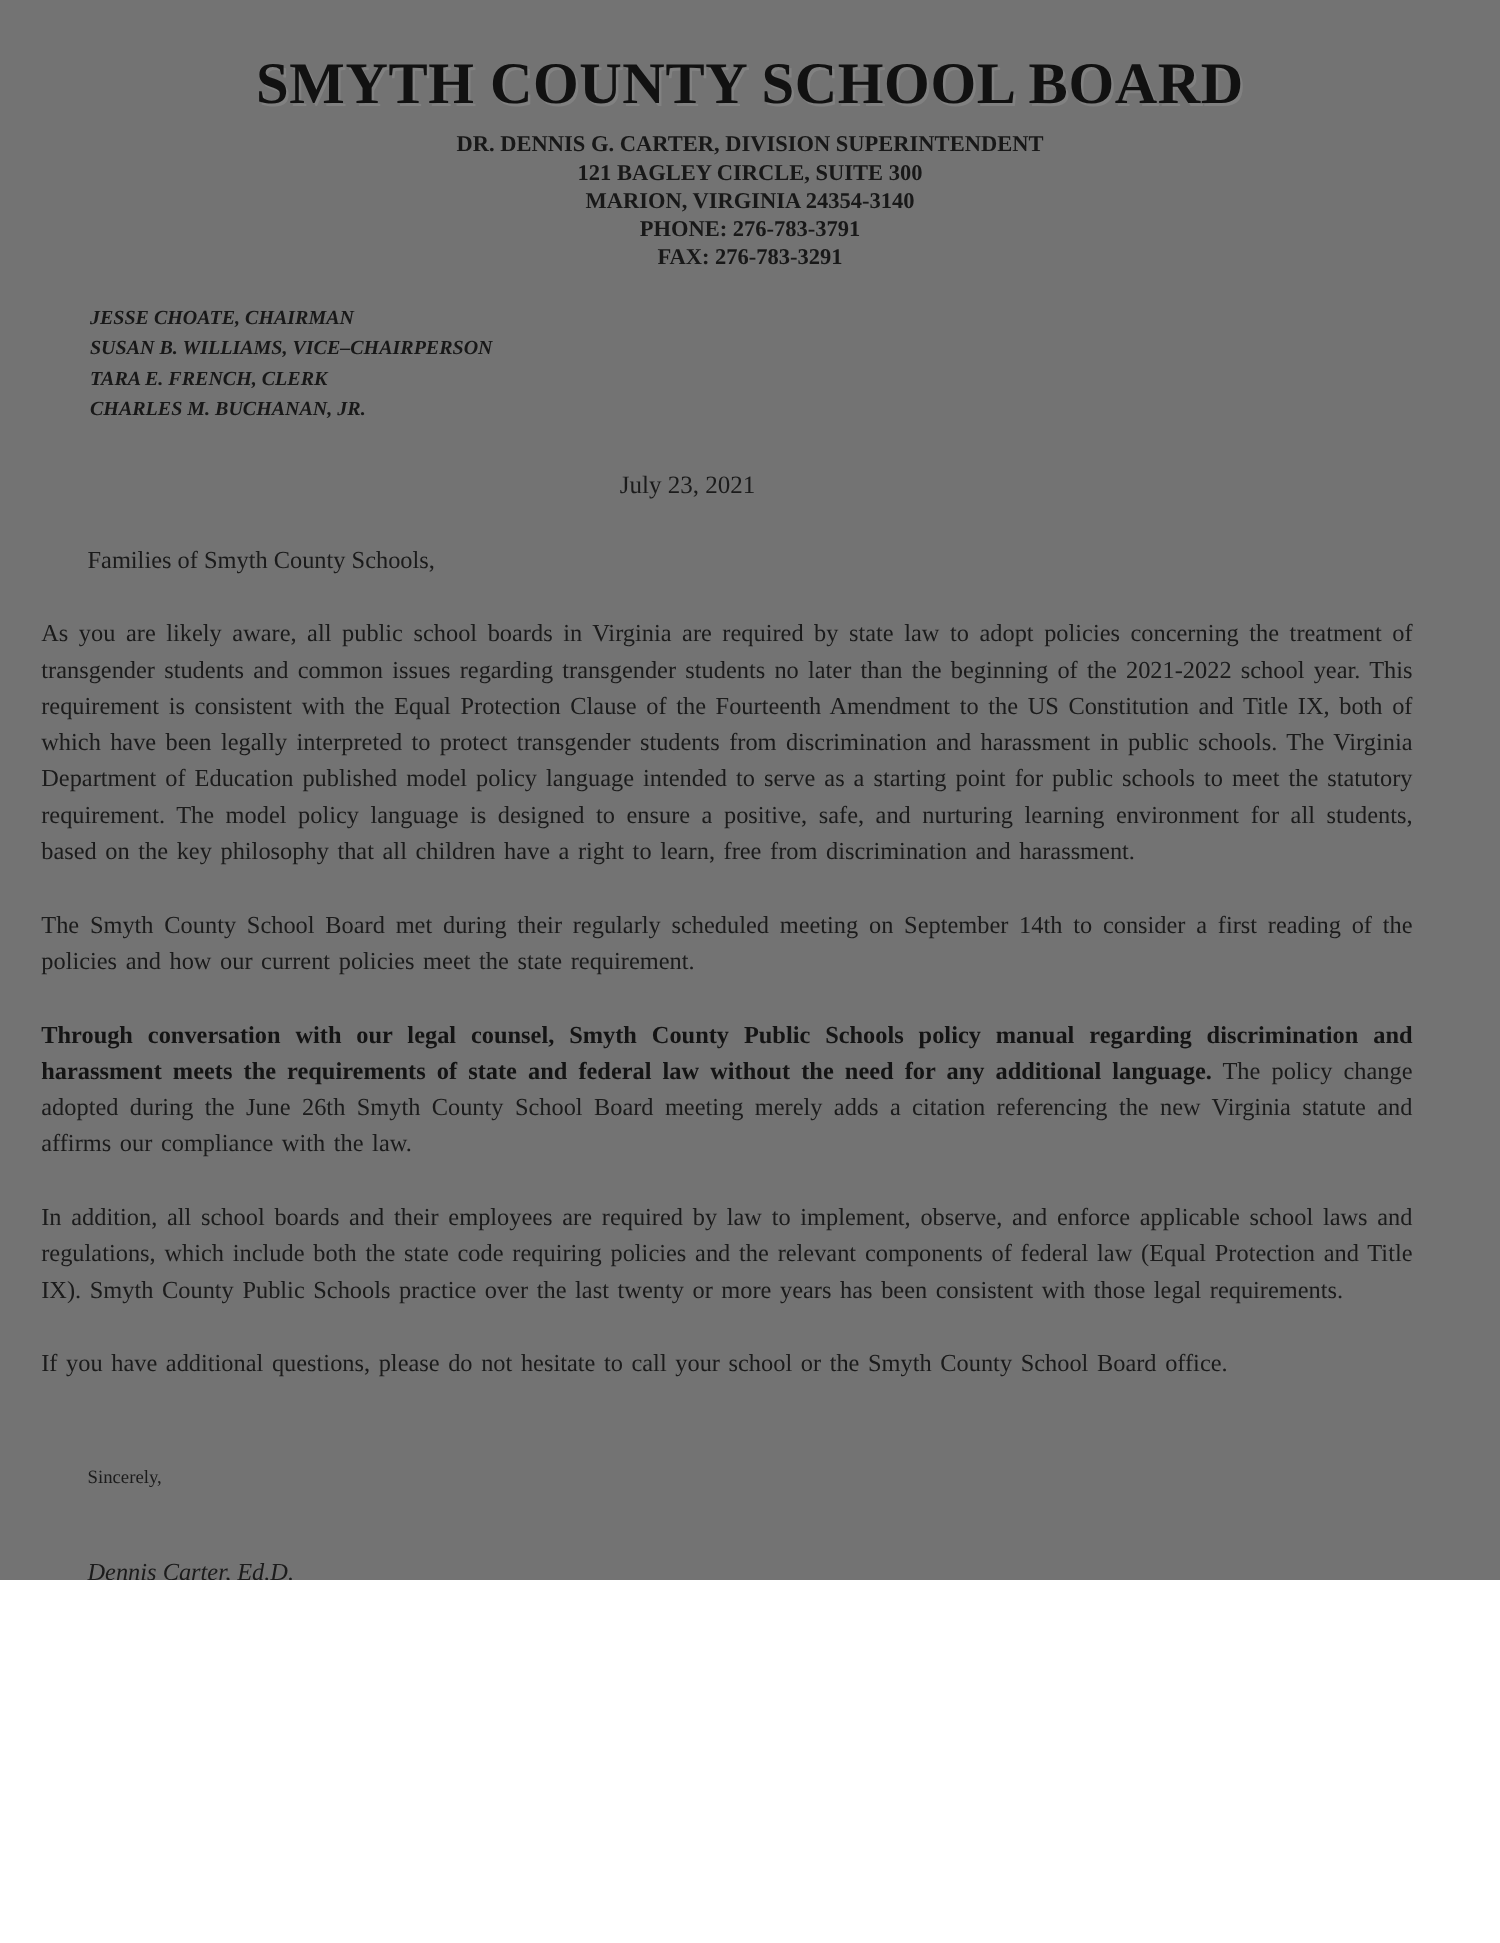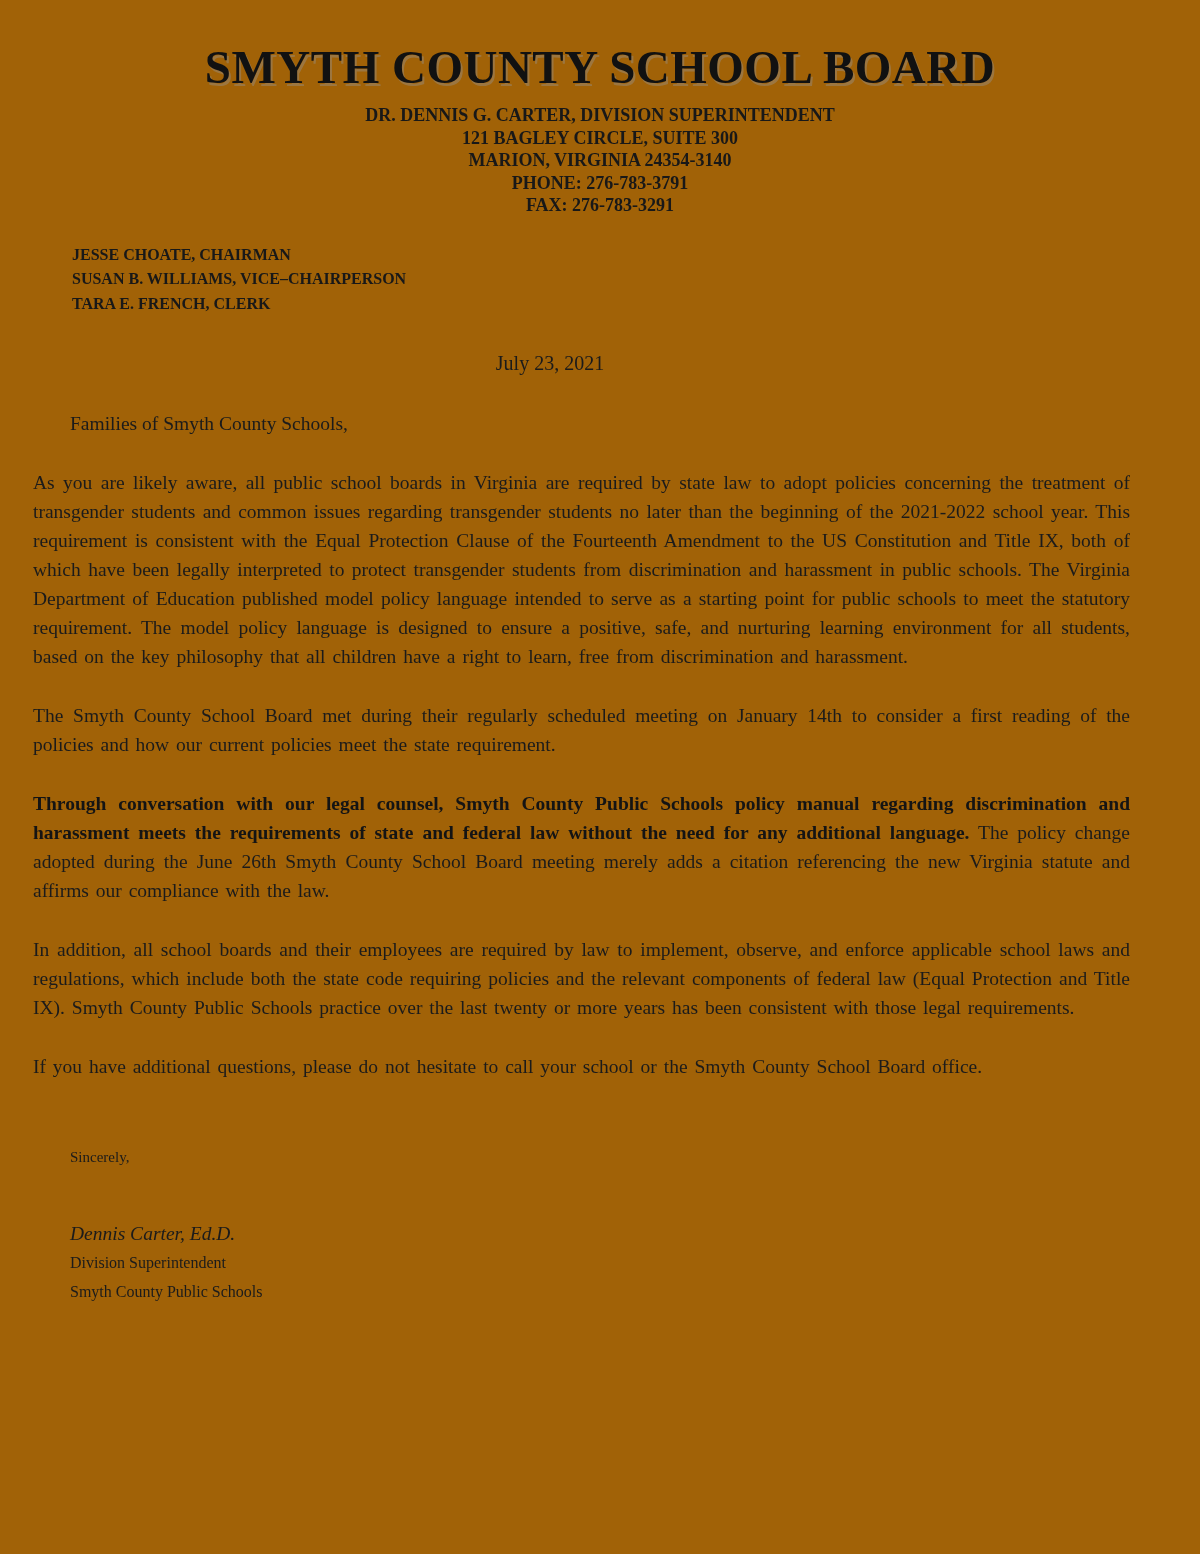--- a/index.html
+++ b/index.html
@@ -4,23 +4,23 @@
 <style>
   * { box-sizing: border-box; }
   html, body {
     margin: 0;
     padding: 0;
     background: #ffffff;
   }
   .page {
     position: relative;
     width: 1200px;
-    height: 1554px;
+    height: 1264px;
     margin: 0 auto;
-    background: #a16207;
+    background: #737373;
     color: #1b1b1b;
     font-family: "Liberation Serif", "DejaVu Serif", serif;
     overflow: hidden;
   }
   
   .letterhead {
     text-align: center;
     padding-top: 40px;
   }
   .org-title {
@@ -36,20 +36,21 @@
     font-weight: 700;
     font-size: 18px;
     line-height: 22.5px;
     color: #181818;
   }
   
   .roster {
     display: flex;
     justify-content: space-between;
     padding: 26px 72px 0 72px;
+    font-style: italic;
   }
   .roster-col {
     list-style: none;
     margin: 0;
     padding: 0;
     font-weight: 700;
     font-size: 16px;
     line-height: 24.5px;
     color: #181818;
   }
@@ -102,30 +103,31 @@
     <div class="lh-line">MARION, VIRGINIA 24354-3140</div>
     <div class="lh-line">PHONE:  276-783-3791</div>
     <div class="lh-line">FAX:  276-783-3291</div>
   </header>
 
   <section class="roster">
     <ul class="roster-col">
       <li>JESSE CHOATE, CHAIRMAN</li>
       <li>SUSAN B. WILLIAMS, VICE–CHAIRPERSON</li>
       <li>TARA E. FRENCH, CLERK</li>
+      <li>CHARLES M. BUCHANAN, JR.</li>
     </ul>
   </section>
 
   <div class="date">July 23, 2021</div>
 
   <p class="salutation">Families of Smyth County Schools,</p>
 
   <p class="body-para">As you are likely aware, all public school boards in Virginia are required by state law to adopt policies concerning the treatment of transgender students and common issues regarding transgender students no later than the beginning of the 2021-2022 school year. This requirement is consistent with the Equal Protection Clause of the Fourteenth Amendment to the US Constitution and Title IX, both of which have been legally interpreted to protect transgender students from discrimination and harassment in public schools. The Virginia Department of Education published model policy language intended to serve as a starting point for public schools to meet the statutory requirement. The model policy language is designed to ensure a positive, safe, and nurturing learning environment for all students, based on the key philosophy that all children have a right to learn, free from discrimination and harassment.</p>
 
-  <p class="body-para">The Smyth County School Board met during their regularly scheduled meeting on January 14th to consider a first reading of the policies and how our current policies meet the state requirement.</p>
+  <p class="body-para">The Smyth County School Board met during their regularly scheduled meeting on September 14th to consider a first reading of the policies and how our current policies meet the state requirement.</p>
 
   <p class="body-para"><strong>Through conversation with our legal counsel, Smyth County Public Schools policy manual regarding discrimination and harassment meets the requirements of state and federal law without the need for any additional language.</strong><span>  The policy change adopted during the June 26th Smyth County School Board meeting merely adds a citation referencing the new Virginia statute and affirms our compliance with the law.</span></p>
 
   <p class="body-para">In addition, all school boards and their employees are required by law to implement, observe, and enforce applicable school laws and regulations, which include both the state code requiring policies and the relevant components of federal law (Equal Protection and Title IX).  Smyth County Public Schools practice over the last twenty or more years has been consistent with those legal requirements.</p>
 
   <p class="body-para">If you have additional questions, please do not hesitate to call your school or the Smyth County School Board office.</p>
 
   <p class="closing">Sincerely,</p>
 
   <p class="sig-name">Dennis Carter, Ed.D.</p>

